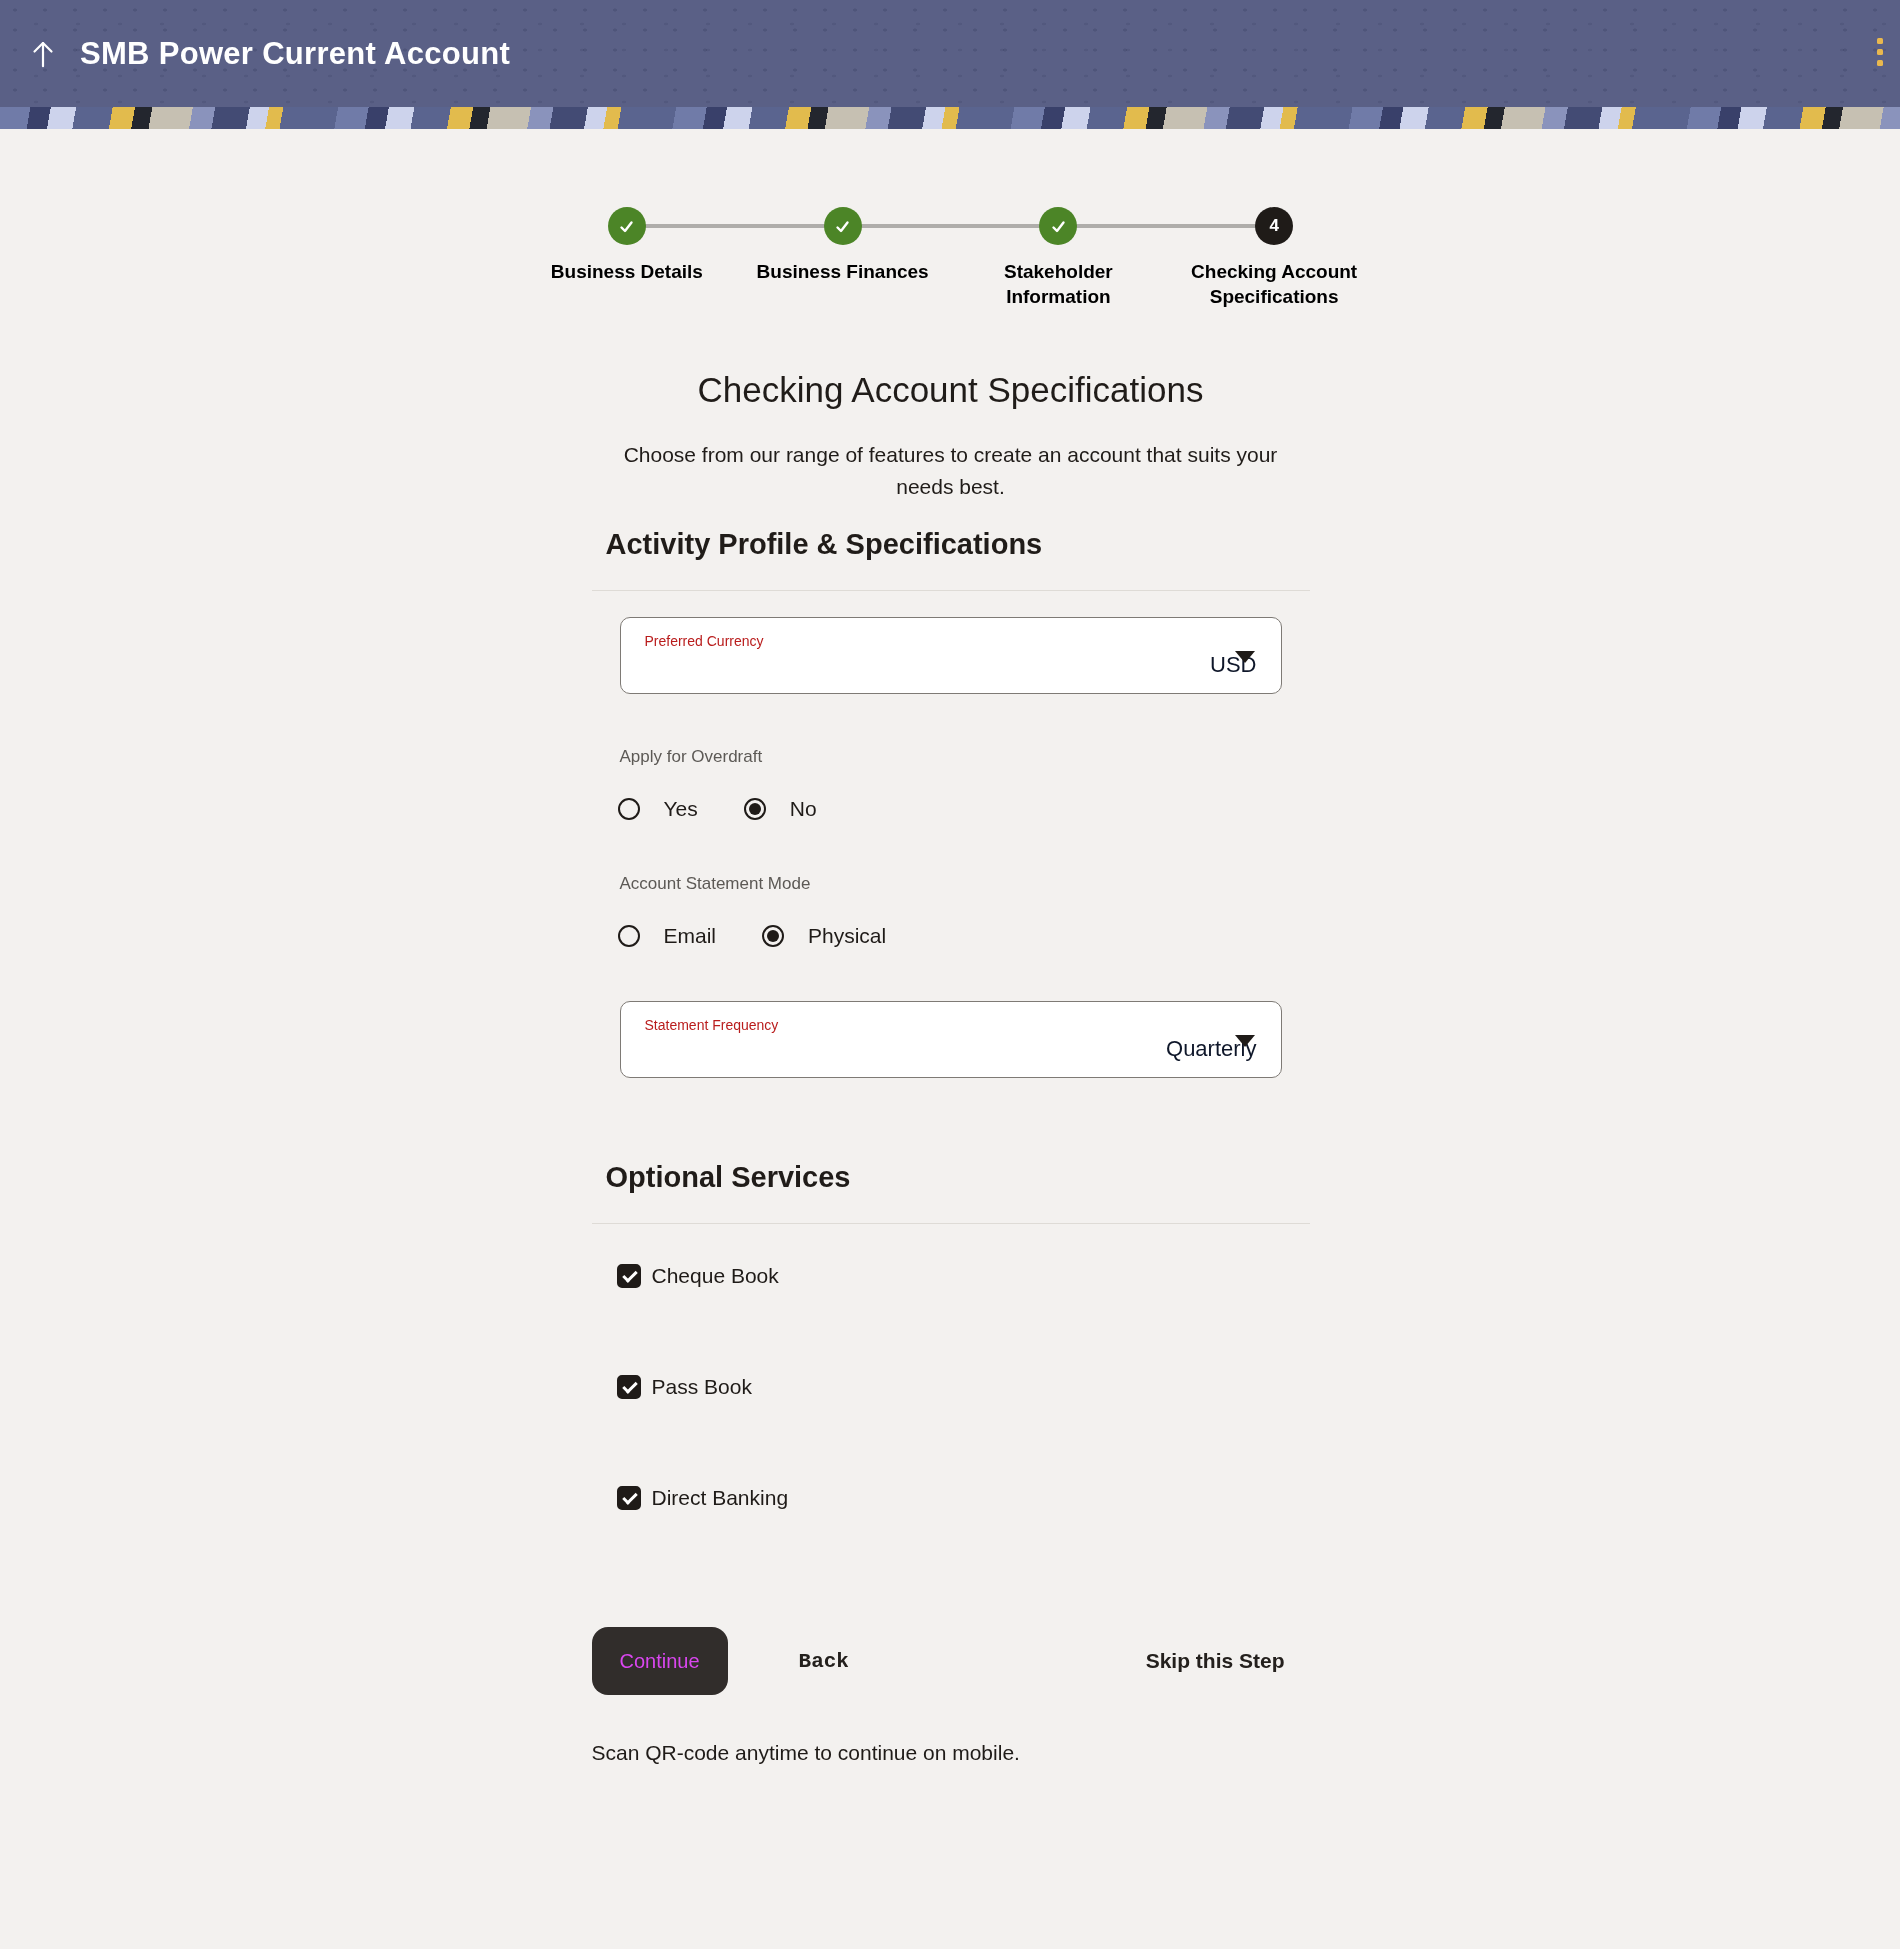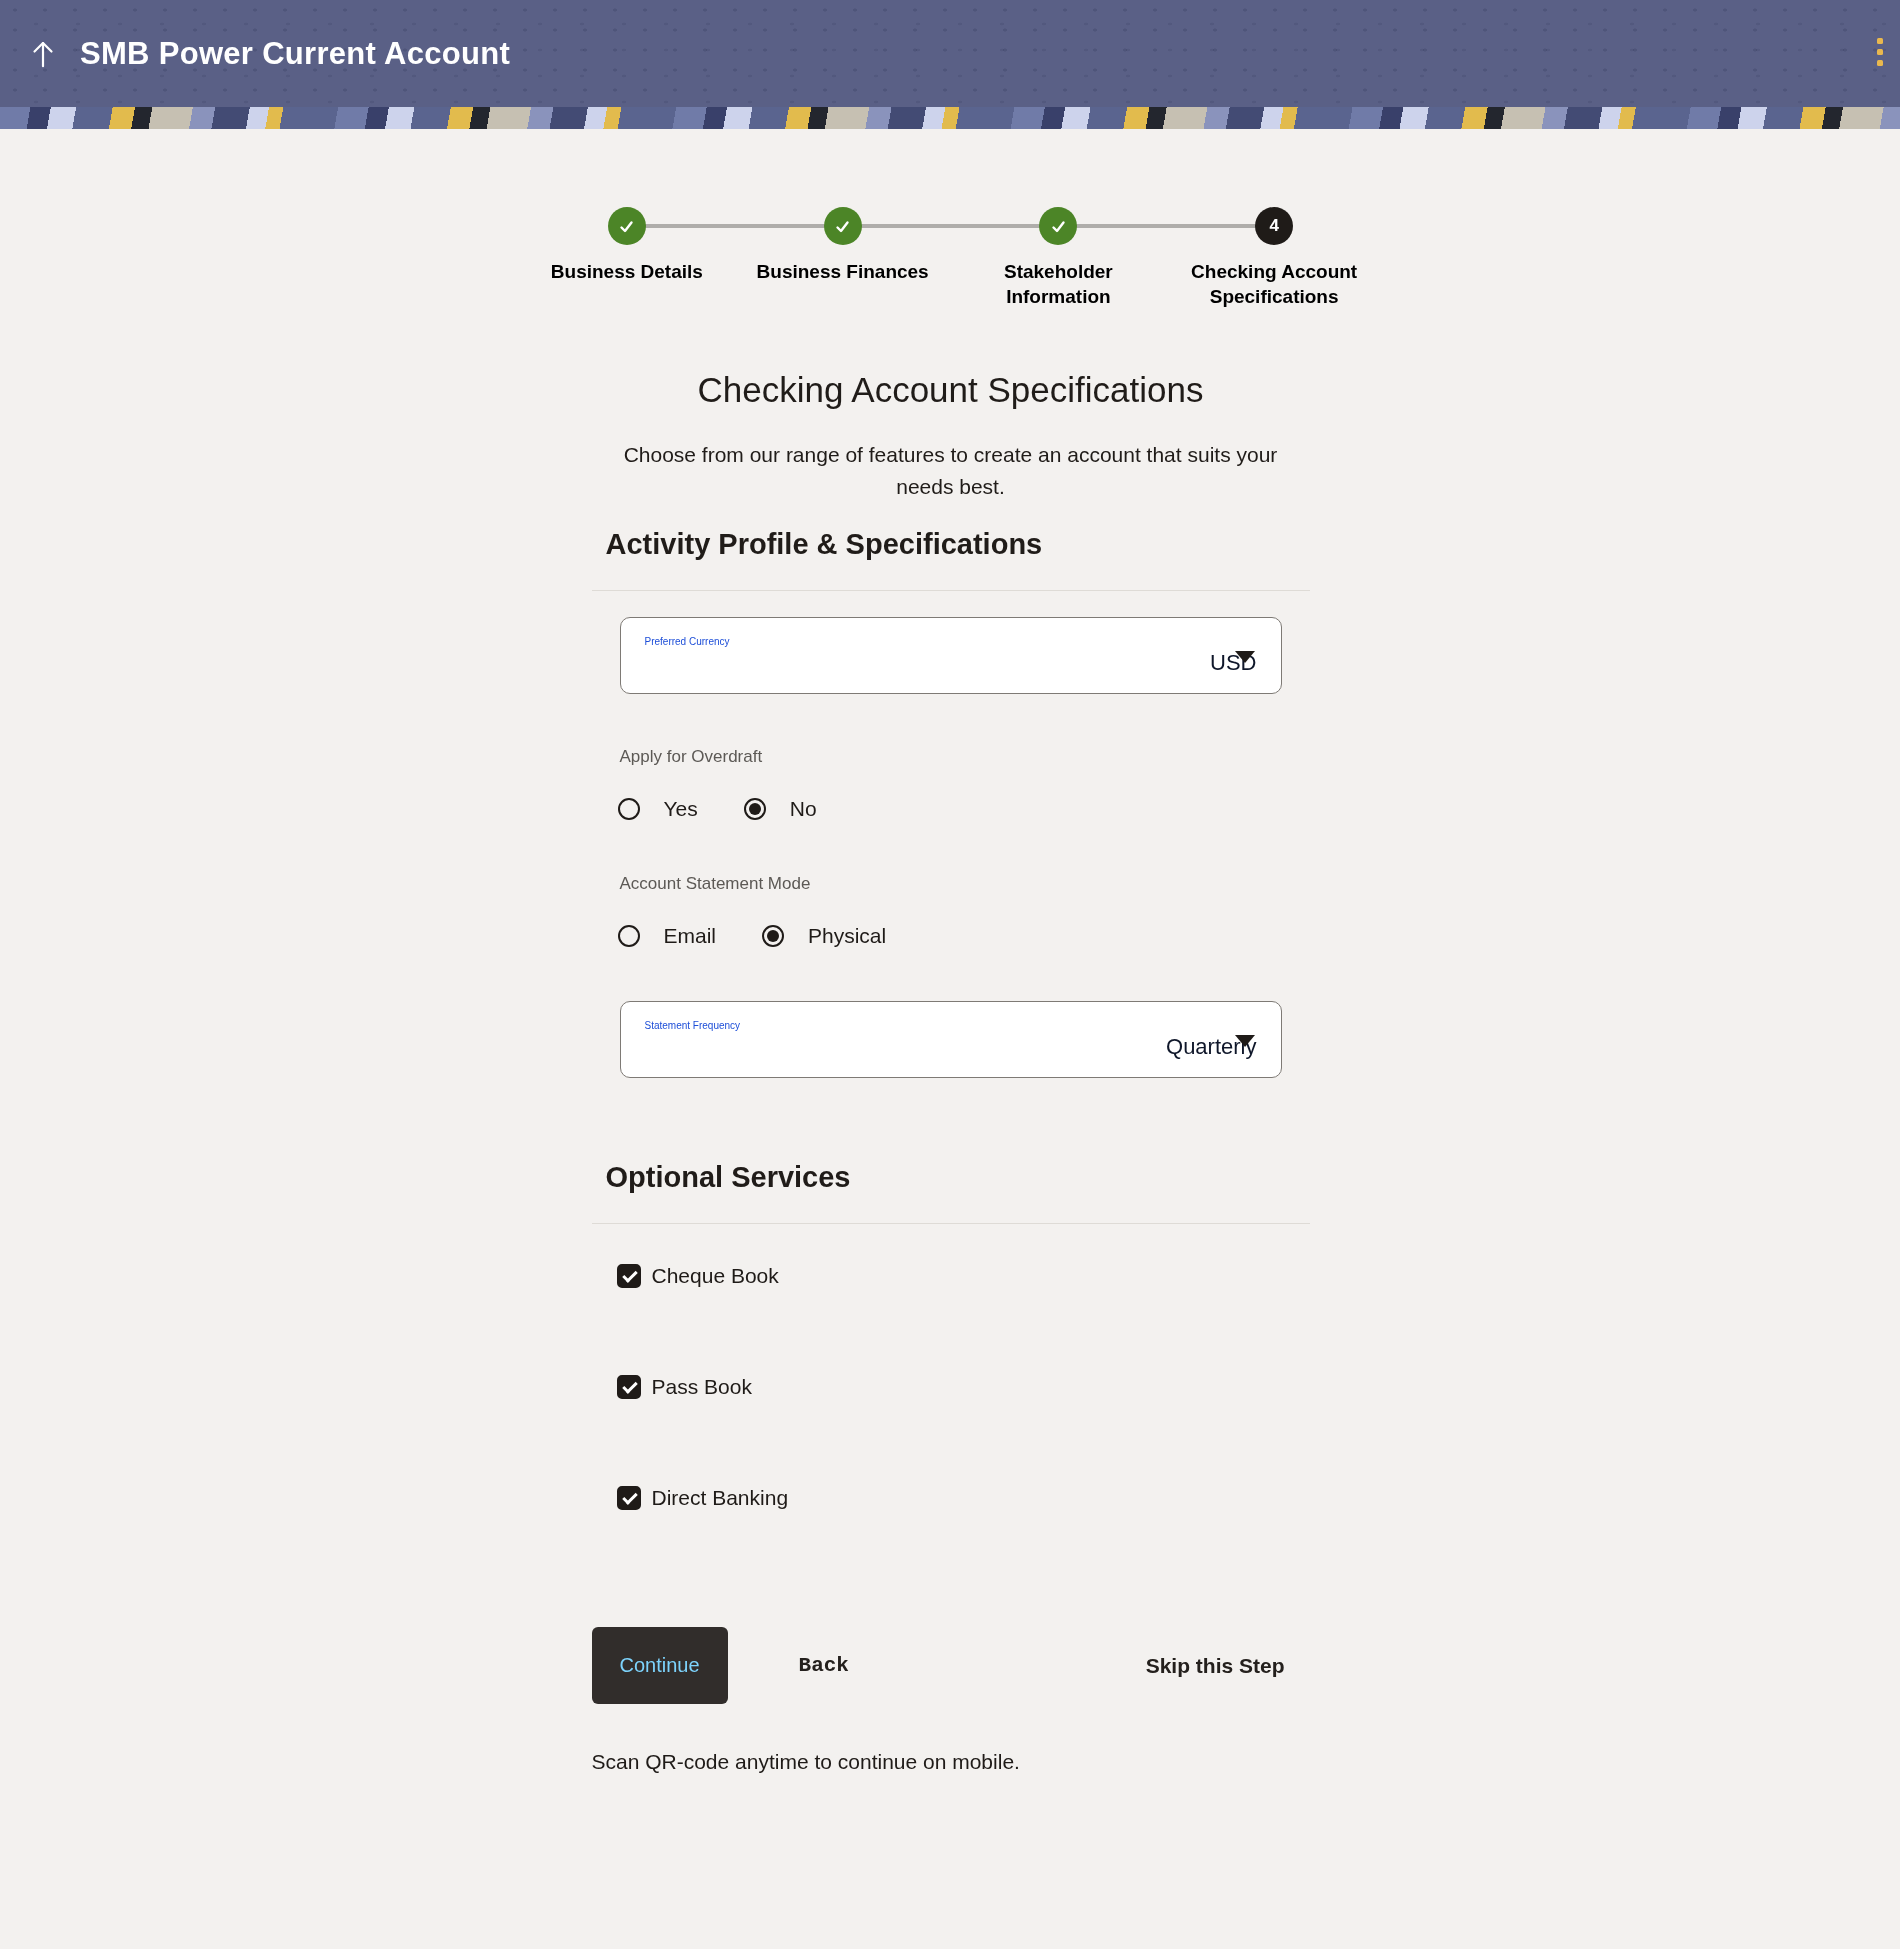--- a/index.html
+++ b/index.html
@@ -90,21 +90,21 @@
     padding-left:14px; margin-top:26px;
   }
   .section-divider { border:none; border-top:1px solid #DEDBD6; margin:17px 0 0; }
 
   .field-box {
     background:#FFFFFF; border:1px solid #7E7A75; border-radius:10px;
     margin:26px 28px 0; height:77px; padding:12px 24px;
     display:flex; flex-direction:column; justify-content:center;
     position:relative; cursor:pointer;
   }
-  .field-label { font-size:10px; color:#1d4ed8; }
+  .field-label { font-size:14px; color:#b91c1c; }
   .field-value { font-size:22px; color:#0f172a; margin-top:3px;text-align:right; }
   .caret-down-icon {
     position:absolute; right:26px; top:50%; margin-top:-5px;
     width:0; height:0;
     border-left:10px solid transparent; border-right:10px solid transparent;
     border-top:12px solid #1F1B18;
   }
 
   .group-label { font-size:17px; color:#5C5955; margin:53px 0 0 28px; }
   .radio-row { display:flex; gap:46px; margin:30px 0 0 26px; align-items:center; }
@@ -127,22 +127,22 @@
     content:""; position:absolute; left:4px; top:5px;
     width:11px; height:5px;
     border-left:3px solid #FFFFFF; border-bottom:3px solid #FFFFFF;
     transform:rotate(-45deg);
   }
   .checkbox-label { font-size:21px; color:#1F1B18; }
 
   
   .actions-row { display:flex; align-items:center; margin-top:117px; }
   .continue-button {
-    background:#312D2B; color:#7dd3fc; border:none; border-radius:6px;
-    height:77px; min-width:136px; padding:0 28px;
+    background:#312D2B; color:#d946ef; border:none; border-radius:16px;
+    height:68px; min-width:136px; padding:0 28px;
     font-family:inherit; font-size:20px; cursor:pointer;
   }
   .back-button {
     margin-left:71px; font-size:21px; font-weight:bold; color:#24201D; cursor:pointer;
     background:none; border:none; font-family:Liberation Mono, monospace; padding:0;
   }
   .skip-button {
     margin-left:auto; margin-right:25px;
     font-size:21px; font-weight:bold; color:#24201D; cursor:pointer;
     background:none; border:none; font-family:inherit; padding:0;

